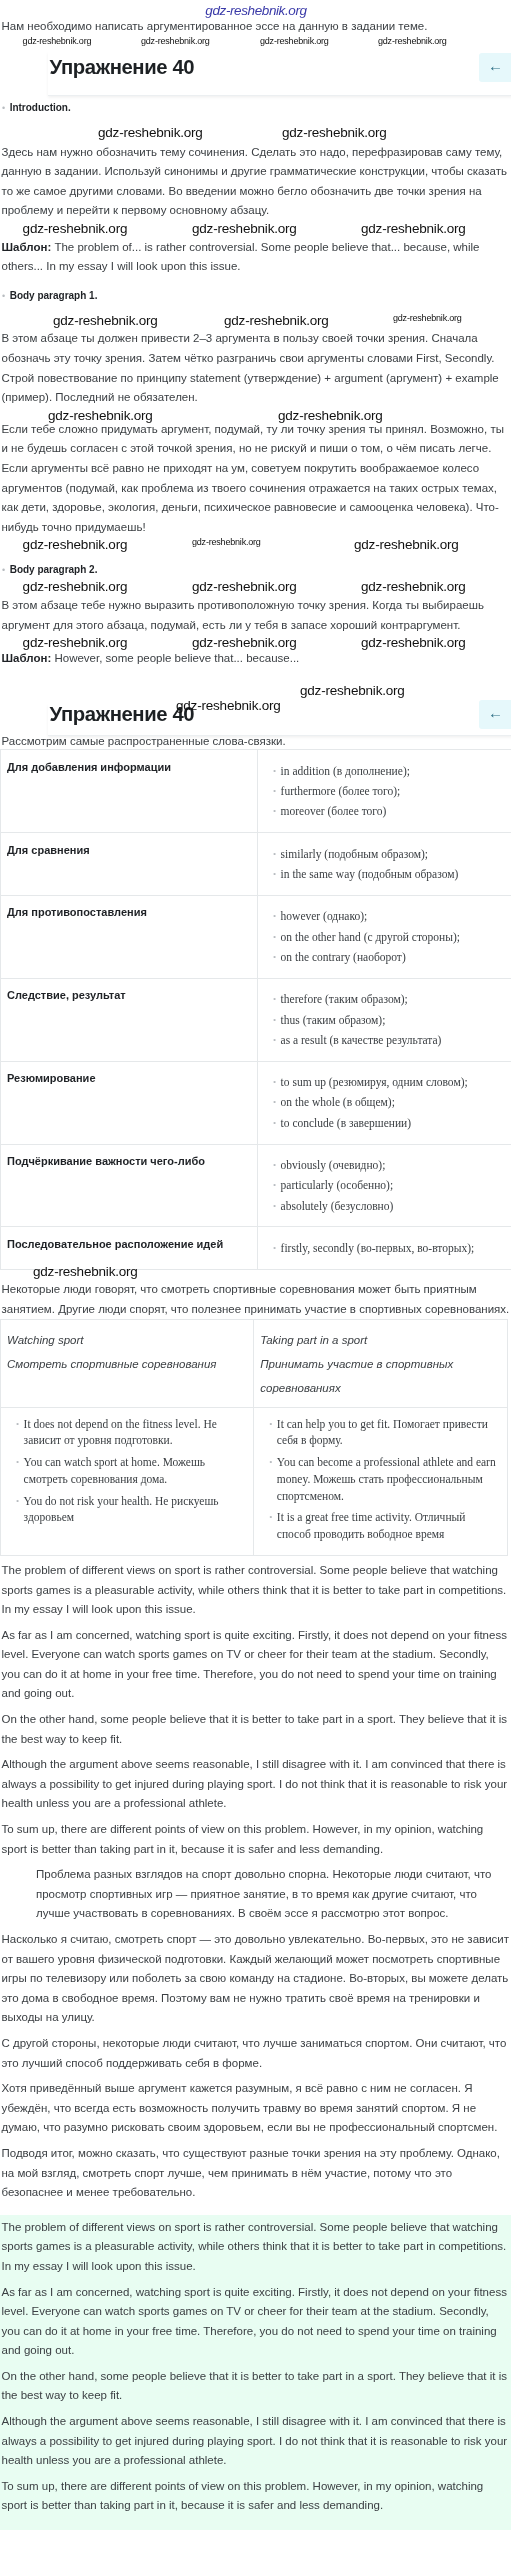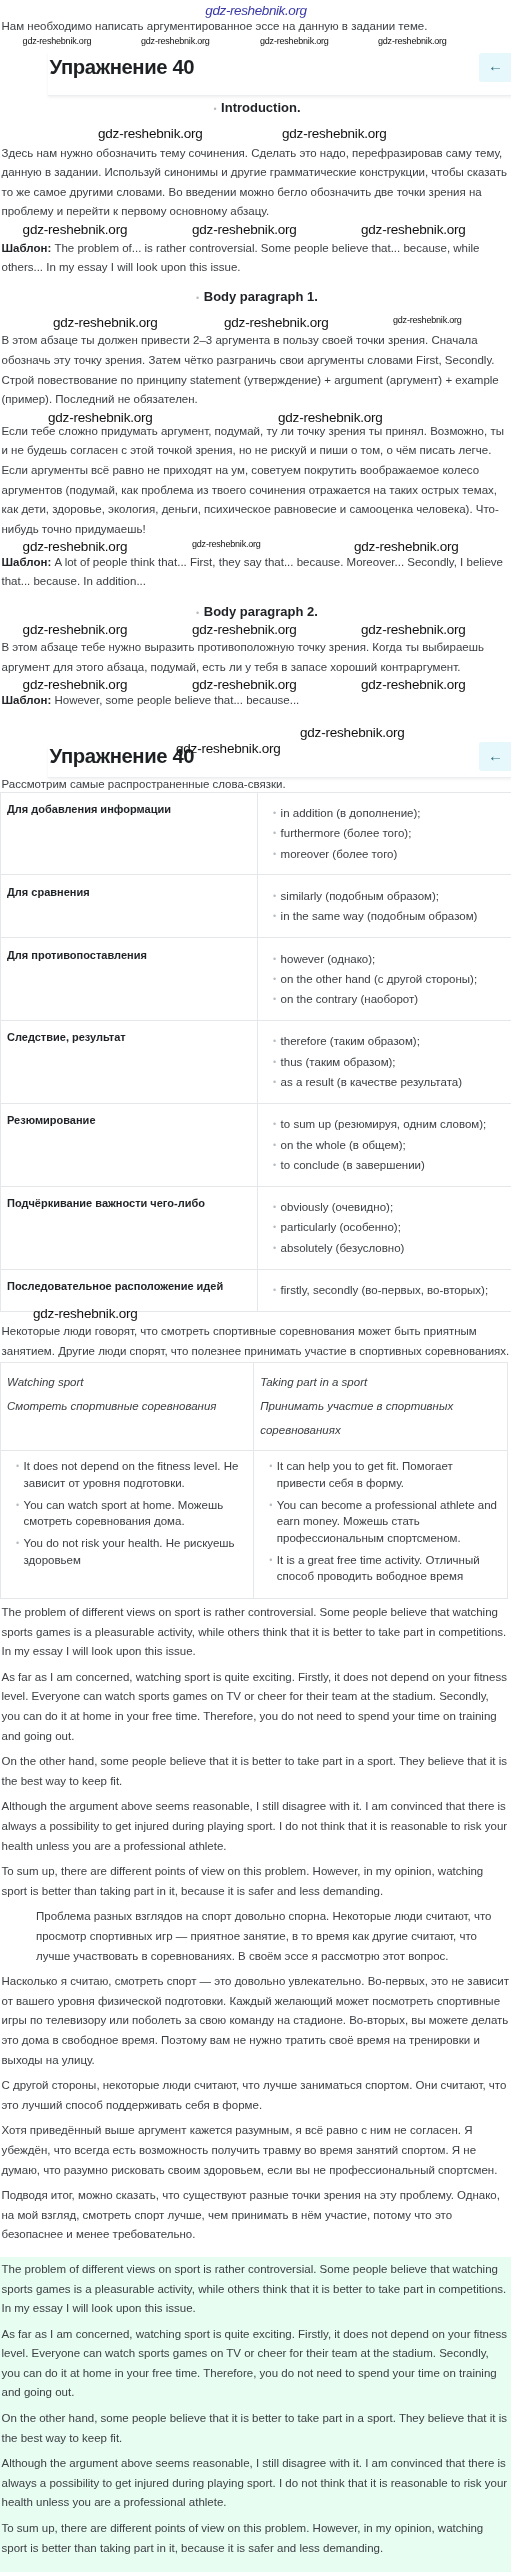--- a/index.html
+++ b/index.html
@@ -9,27 +9,27 @@
   .wm { font-family: "Liberation Sans", sans-serif; color: #111; font-size: 13.5px; letter-spacing: -0.2px; white-space: nowrap; }
   .wm.sm { font-size: 9px; }
   .top-logo { text-align: center; padding-top: 3px; height: 16.6px; font-size: 13.5px; color: #3a3aa8; font-style: italic; letter-spacing: -0.4px; }
   .para { font-size: 11.5px; line-height: 19.6px; color: #3c4044; padding: 0 1.5px; }
   .para b { color: #1f2226; }
   .wmrow { position: relative; height: 15px; }
   .wmrow span { position: absolute; top: 0; }
   .section-head { position: relative; height: 45px; border-bottom: 1.5px solid #eceff1; box-shadow: 0 1.5px 3px rgba(0,0,0,0.06); margin-left: 48px; }
   .section-head h2 { position: absolute; left: 1.5px; top: 4.5px; font-size: 20.3px; font-weight: bold; color: #1d2124; letter-spacing: -0.4px; }
   .back-btn { position: absolute; right: 0; top: 1.5px; width: 33px; height: 29px; background: #e6f8fb; border-radius: 3px 0 0 3px; color: #2f6f86; font-size: 15px; padding: 4.5px 0 0 9px; }
-  .bullet-h { font-size: 13px; font-weight: bold; color: #1f2226; padding-left: 2px; line-height: 18px; text-align: center; }
+  .bullet-h { font-size: 10px; font-weight: bold; color: #1f2226; padding-left: 2px; line-height: 18px; }
   .bullet-h::before { content: "•"; color: #b8bcc0; font-weight: normal; margin-right: 4.5px; font-size: 9px; }
   table.links { width: 512px; border-collapse: collapse; }
   table.links td { border: 0.8px solid #e5e8ea; vertical-align: top; padding: 10.5px 6px; }
   table.links td.l { width: 257px; font-weight: bold; font-size: 11px; color: #1f2226; position: relative; }
   table.links td.r { font-size: 11.5px; color: #3c4044; position: relative; }
-  table.links ul, table.sport ul { list-style: none; }
+  table.links ul, table.sport ul { list-style: none; font-family: Liberation Serif, serif; }
   table.links li, table.sport li { line-height: 20.3px; padding-left: 16.6px; position: relative; }
   table.links li::before, table.sport li::before { content: "•"; position: absolute; left: 9px; color: #b8bcc0; font-size: 9px; }
   table.sport { width: 508px; border-collapse: collapse; }
   table.sport td { border: 0.8px solid #e5e8ea; vertical-align: top; padding: 7.5px 6px; width: 256px; font-size: 11.5px; color: #3c4044; }
   table.sport td.hd { font-style: italic; line-height: 24px; }
   table.sport li { line-height: 16.6px; margin-bottom: 5.3px; }
   .answer { background: #e8fdf2; padding: 3px 1.5px 7.5px; }
   .answer .para { padding: 0; }
   .gap { height: 9px; }
 </style>
@@ -83,21 +83,20 @@
   <div class="wmrow" style="height:12px">
     <span class="wm" style="left:48px">gdz-reshebnik.org</span>
     <span class="wm" style="left:278px">gdz-reshebnik.org</span>
   </div>
   <p class="para">Если тебе сложно придумать аргумент, подумай, ту ли точку зрения ты принял. Возможно, ты и не будешь согласен с этой точкой зрения, но не рискуй и пиши о том, о чём писать легче. Если аргументы всё равно не приходят на ум, советуем покрутить воображаемое колесо аргументов (подумай, как проблема из твоего сочинения отражается на таких острых темах, как дети, здоровье, экология, деньги, психическое равновесие и самооценка человека). Что-нибудь точно придумаешь!</p>
   <div class="wmrow" style="height:13.5px">
     <span class="wm" style="left:22.6px">gdz-reshebnik.org</span>
     <span class="wm sm" style="left:192px">gdz-reshebnik.org</span>
     <span class="wm" style="left:354px">gdz-reshebnik.org</span>
   </div>
-  <p class="para"><b>Шаблон:</b><span> A lot of people think that... First, they say that... because. Moreover... Secondly, I believe that... because. In addition...</span></p>
 
   <div class="gap" style="height:10.5px"></div>
   <div class="bullet-h">Body paragraph 2.</div>
   <div class="wmrow" style="height:16.6px">
     <span class="wm" style="left:22.6px">gdz-reshebnik.org</span>
     <span class="wm" style="left:192px">gdz-reshebnik.org</span>
     <span class="wm" style="left:361px">gdz-reshebnik.org</span>
   </div>
   <p class="para">В этом абзаце тебе нужно выразить противоположную точку зрения. Когда ты выбираешь аргумент для этого абзаца, подумай, есть ли у тебя в запасе хороший контраргумент.</p>
   <div class="wmrow" style="height:13.5px">

